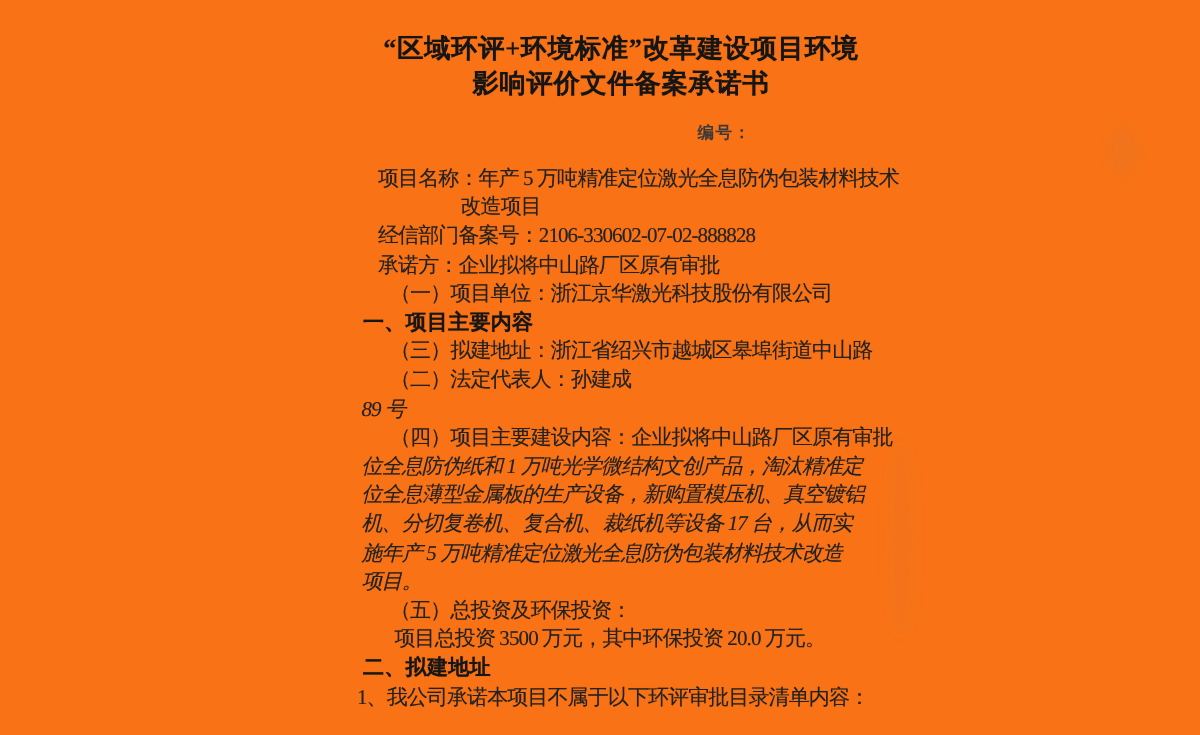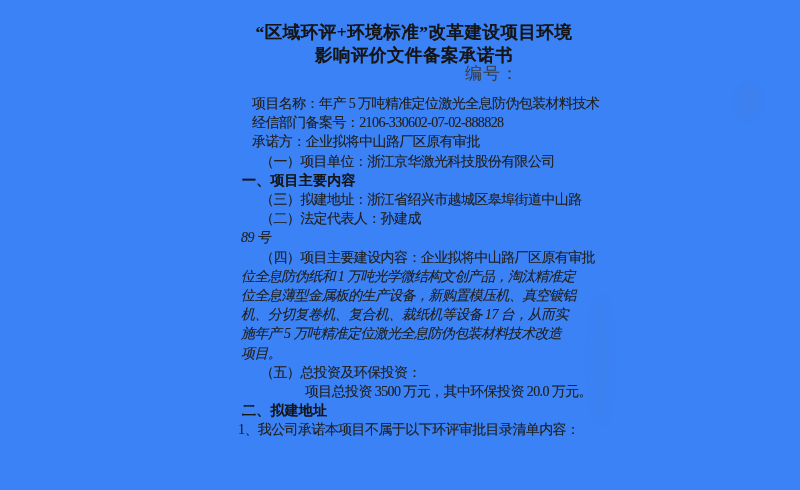--- a/index.html
+++ b/index.html
@@ -5,63 +5,63 @@
   html, body {
     margin: 0;
     padding: 0;
     background: #ffffff;
     font-family: "Liberation Serif", "DejaVu Serif", serif;
   }
   .page {
     position: relative;
     width: 800px;
     height: 490px;
-    background: #3b82f6;
+    background: #f97316;
     overflow: hidden;
     color: #1e1e1e;
   }
   .doc {
     position: absolute;
     left: 236px;
     top: 21px;
     width: 356px;
   }
   .title {
     text-align: center;
     font-weight: 700;
     font-size: 17.5px;
     line-height: 22.5px;
     letter-spacing: 0.5px;
     color: #151515;
     text-shadow: 0 0 0.6px rgba(20,20,20,0.45);
     white-space: nowrap;
   }
   .num-row {
-    margin-top: 0;
+    margin-top: 16px;
     padding-left: 229px;
-    font-size: 17px;
+    font-size: 11px;
     line-height: 15px;
     color: #3a3a3a;
-    font-weight: 400;
+    font-weight: 700;
     letter-spacing: 1px;
   }
   .meta-block { margin-top: 13px; }
   .l {
     font-size: 14px;
     line-height: 19.2px;
     letter-spacing: -0.6px;
     white-space: nowrap;
     color: #222222;
     text-shadow: 0 0 0.5px rgba(30,30,30,0.38);
   }
   .ind-meta  { padding-left: 16px; }
   .ind-cont  { padding-left: 71px; }
   .ind-item  { padding-left: 24px; }
   .ind-flush { padding-left: 5px; font-style: italic;  }
-  .ind-inv   { padding-left: 27px; text-align: right; }
+  .ind-inv   { padding-left: 27px; }
   .ind-num   { padding-left: 2px;  }
   .head {
     padding-left: 6px;
     font-weight: 700;
     letter-spacing: 0.2px;
     color: #161616;
     text-shadow: 0 0 0.6px rgba(20,20,20,0.5);
   }
   
   .artifact {
@@ -89,20 +89,21 @@
 
     <div class="title">
       <div>“区域环评+环境标准”改革建设项目环境</div>
       <div>影响评价文件备案承诺书</div>
     </div>
 
     <div class="num-row">编号：</div>
 
     <div class="meta-block">
       <div class="l ind-meta">项目名称：年产 5 万吨精准定位激光全息防伪包装材料技术</div>
+      <div class="l ind-cont">改造项目</div>
       <div class="l ind-meta">经信部门备案号：2106-330602-07-02-888828</div>
       <div class="l ind-meta">承诺方：企业拟将中山路厂区原有审批</div>
     </div>
 
     <div>
       <div class="l ind-item">（一）项目单位：浙江京华激光科技股份有限公司</div>
       <div class="l head">一、项目主要内容</div>
       <div class="l ind-item">（三）拟建地址：浙江省绍兴市越城区皋埠街道中山路</div>
       <div class="l ind-item">（二）法定代表人：孙建成</div>
       <div class="l ind-flush">89 号</div>

